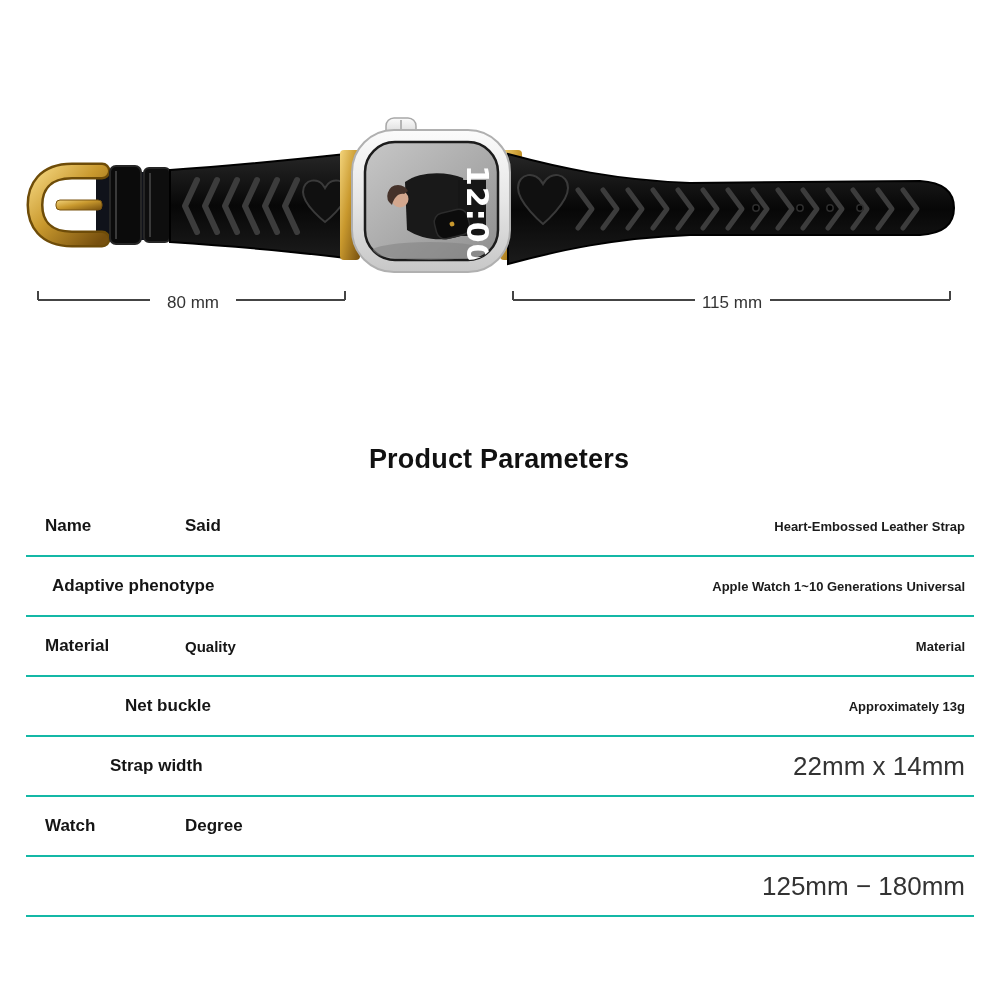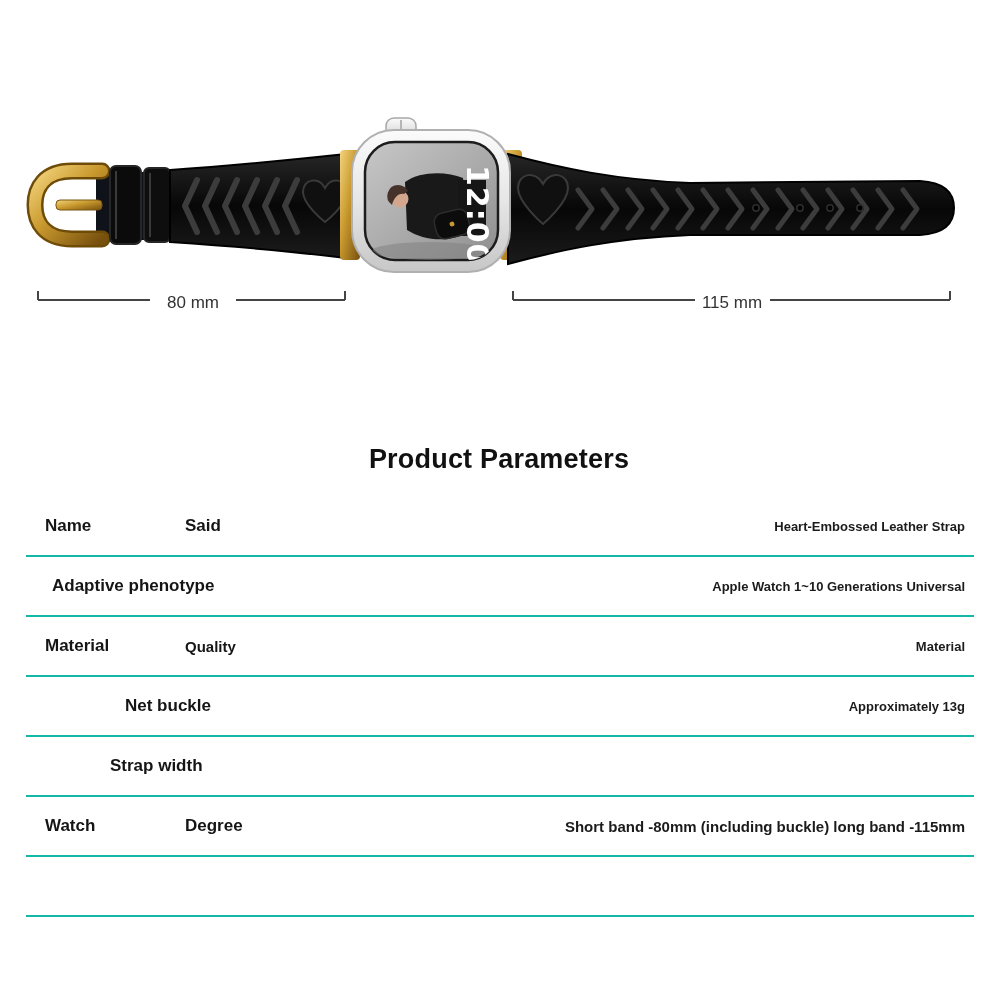--- a/index.html
+++ b/index.html
@@ -160,24 +160,25 @@
     <span class="val v-sm">Material</span>
   </div>
 
   <div class="row">
     <span class="lbl l-big p99">Net buckle</span>
     <span class="val v-sm">Approximately 13g</span>
   </div>
 
   <div class="row">
     <span class="lbl l-big p92">Strap width</span>
+    <span class="val v-big">22mm x 14mm</span>
   </div>
 
   <div class="row">
     <span class="lbl l-big p19">Watch</span>
     <span class="lbl l-sm p159">Degree</span>
-    <span class="val v-mid">Short band -80mm (including buckle) long band -115mm</span>
   </div>
 
   <div class="row">
+    <span class="val v-big">125mm − 180mm</span>
   </div>
 
 </div>
 
 </body></html>

